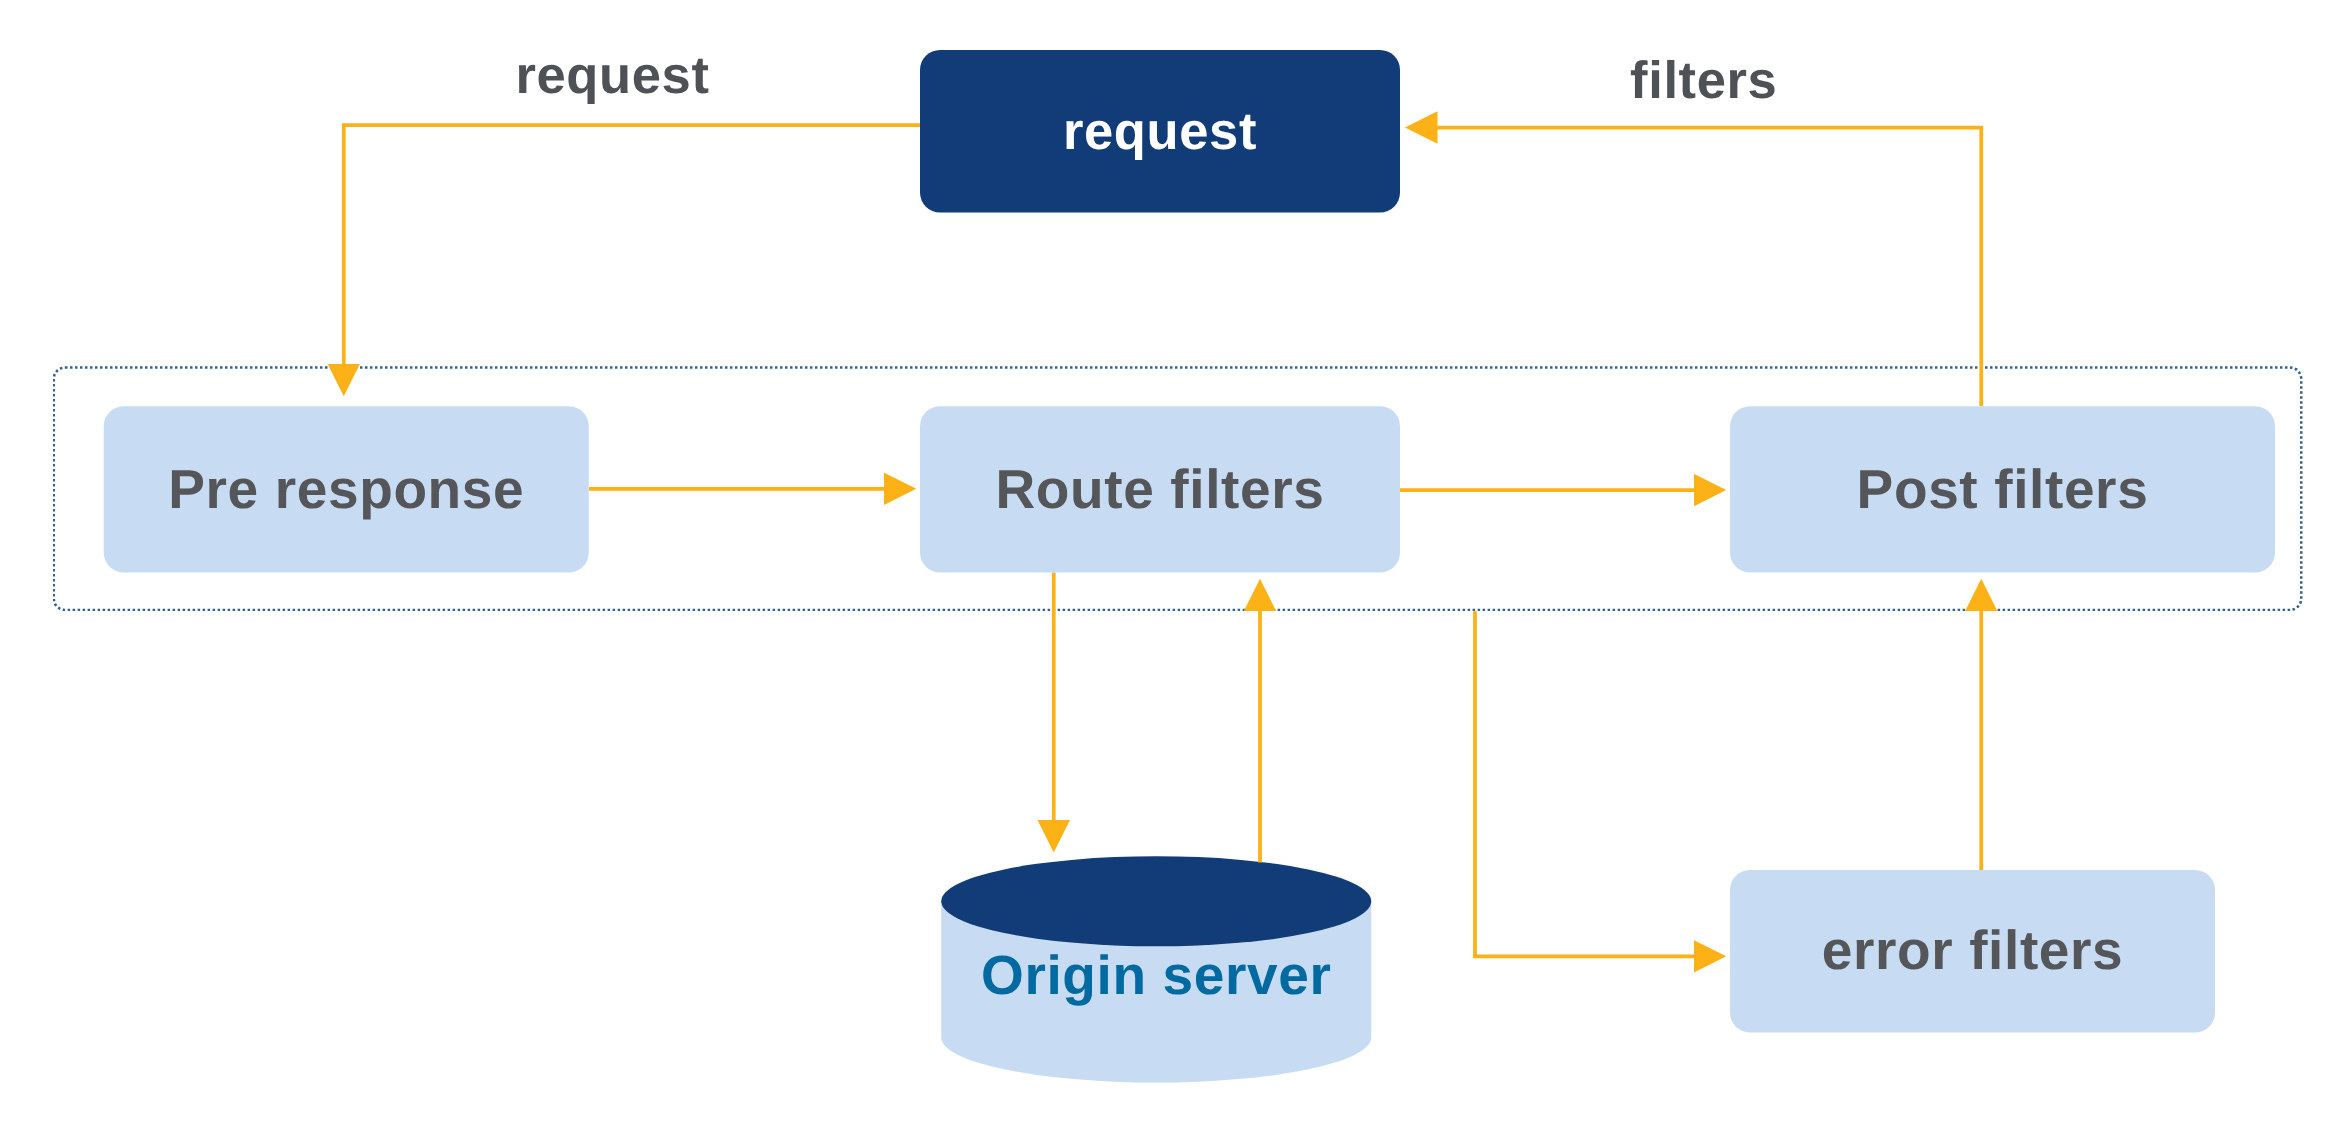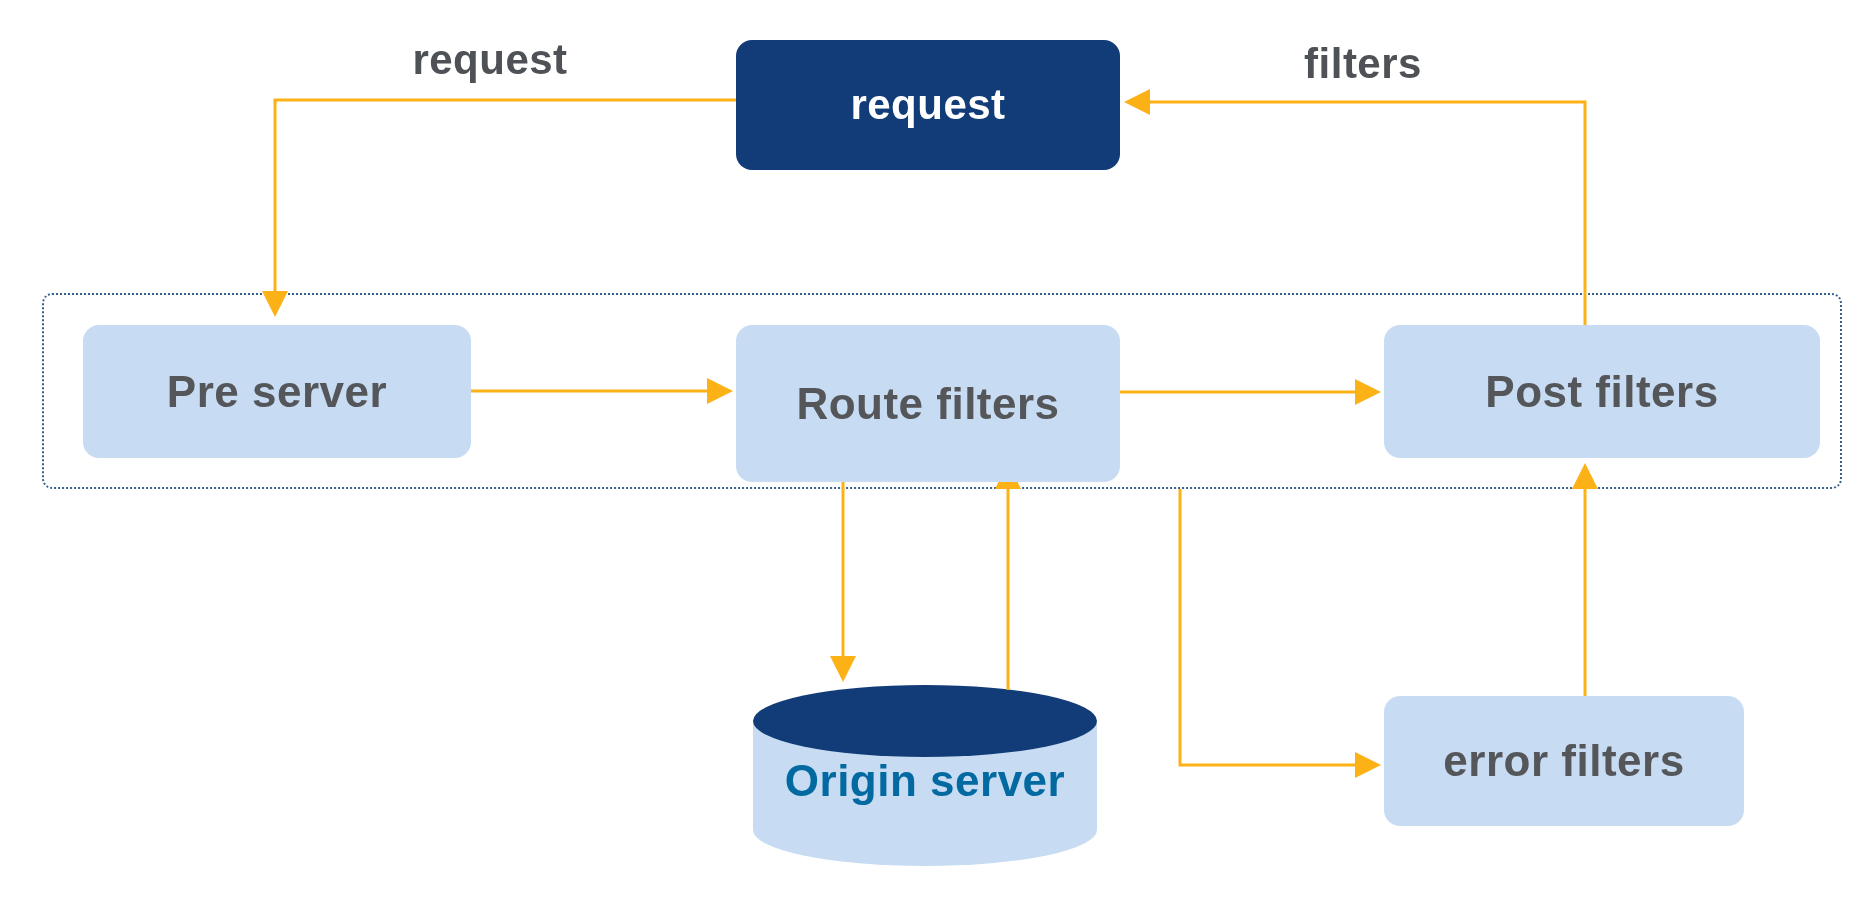--- a/index.html
+++ b/index.html
@@ -36,23 +36,23 @@
     font-weight: 600;
     border-radius: 16px;
     letter-spacing: 0.5px;
   }
   .node.dark {
     background: #123c78;
     color: #ffffff;
     font-size: 42px;
   }
   .node-pre    { left: 83px;   top: 325px; width: 388px; height: 133px; }
-  .node-route  { left: 736px;  top: 325px; width: 384px; height: 157px; }
+  .node-route  { left: 736px;  top: 325px; width: 384px; height: 133px; }
   .node-post   { left: 1384px; top: 325px; width: 436px; height: 133px; }
-  .node-error  { left: 1384px; top: 696px; width: 360px; height: 130px; }
+  .node-error  { left: 1384px; top: 696px; width: 388px; height: 130px; }
   .node-request{ left: 736px;  top: 40px;  width: 384px; height: 130px; }
   .origin-label {
     position: absolute;
     left: 753px; top: 748px;
     width: 344px; height: 66px;
     display: flex; align-items: center; justify-content: center;
     color: #0369a1;
     font-size: 44px;
     font-weight: 600;
     letter-spacing: 0.5px;
@@ -100,21 +100,21 @@
 
     <path d="M1008,690 L1008,488" fill="none" stroke="#fcb116" stroke-width="3" marker-end="url(#arrow)"></path>
 
     <path d="M1180,489 L1180,765 L1356,765" fill="none" stroke="#fcb116" stroke-width="3" marker-end="url(#arrow)"></path>
 
     <path d="M1585,696 L1585,488" fill="none" stroke="#fcb116" stroke-width="3" marker-end="url(#arrow)"></path>
   </svg>
 
   <div class="node dark node-request">request</div>
 
-  <div class="node node-pre">Pre server</div>
+  <div class="node node-pre">Pre response</div>
 
   <div class="node node-route">Route filters</div>
 
   <div class="node node-post">Post filters</div>
 
   <div class="node node-error">error filters</div>
 
   <div class="origin-label">Origin server</div>
 
   <div class="edge-label edge-label-request">request</div>

